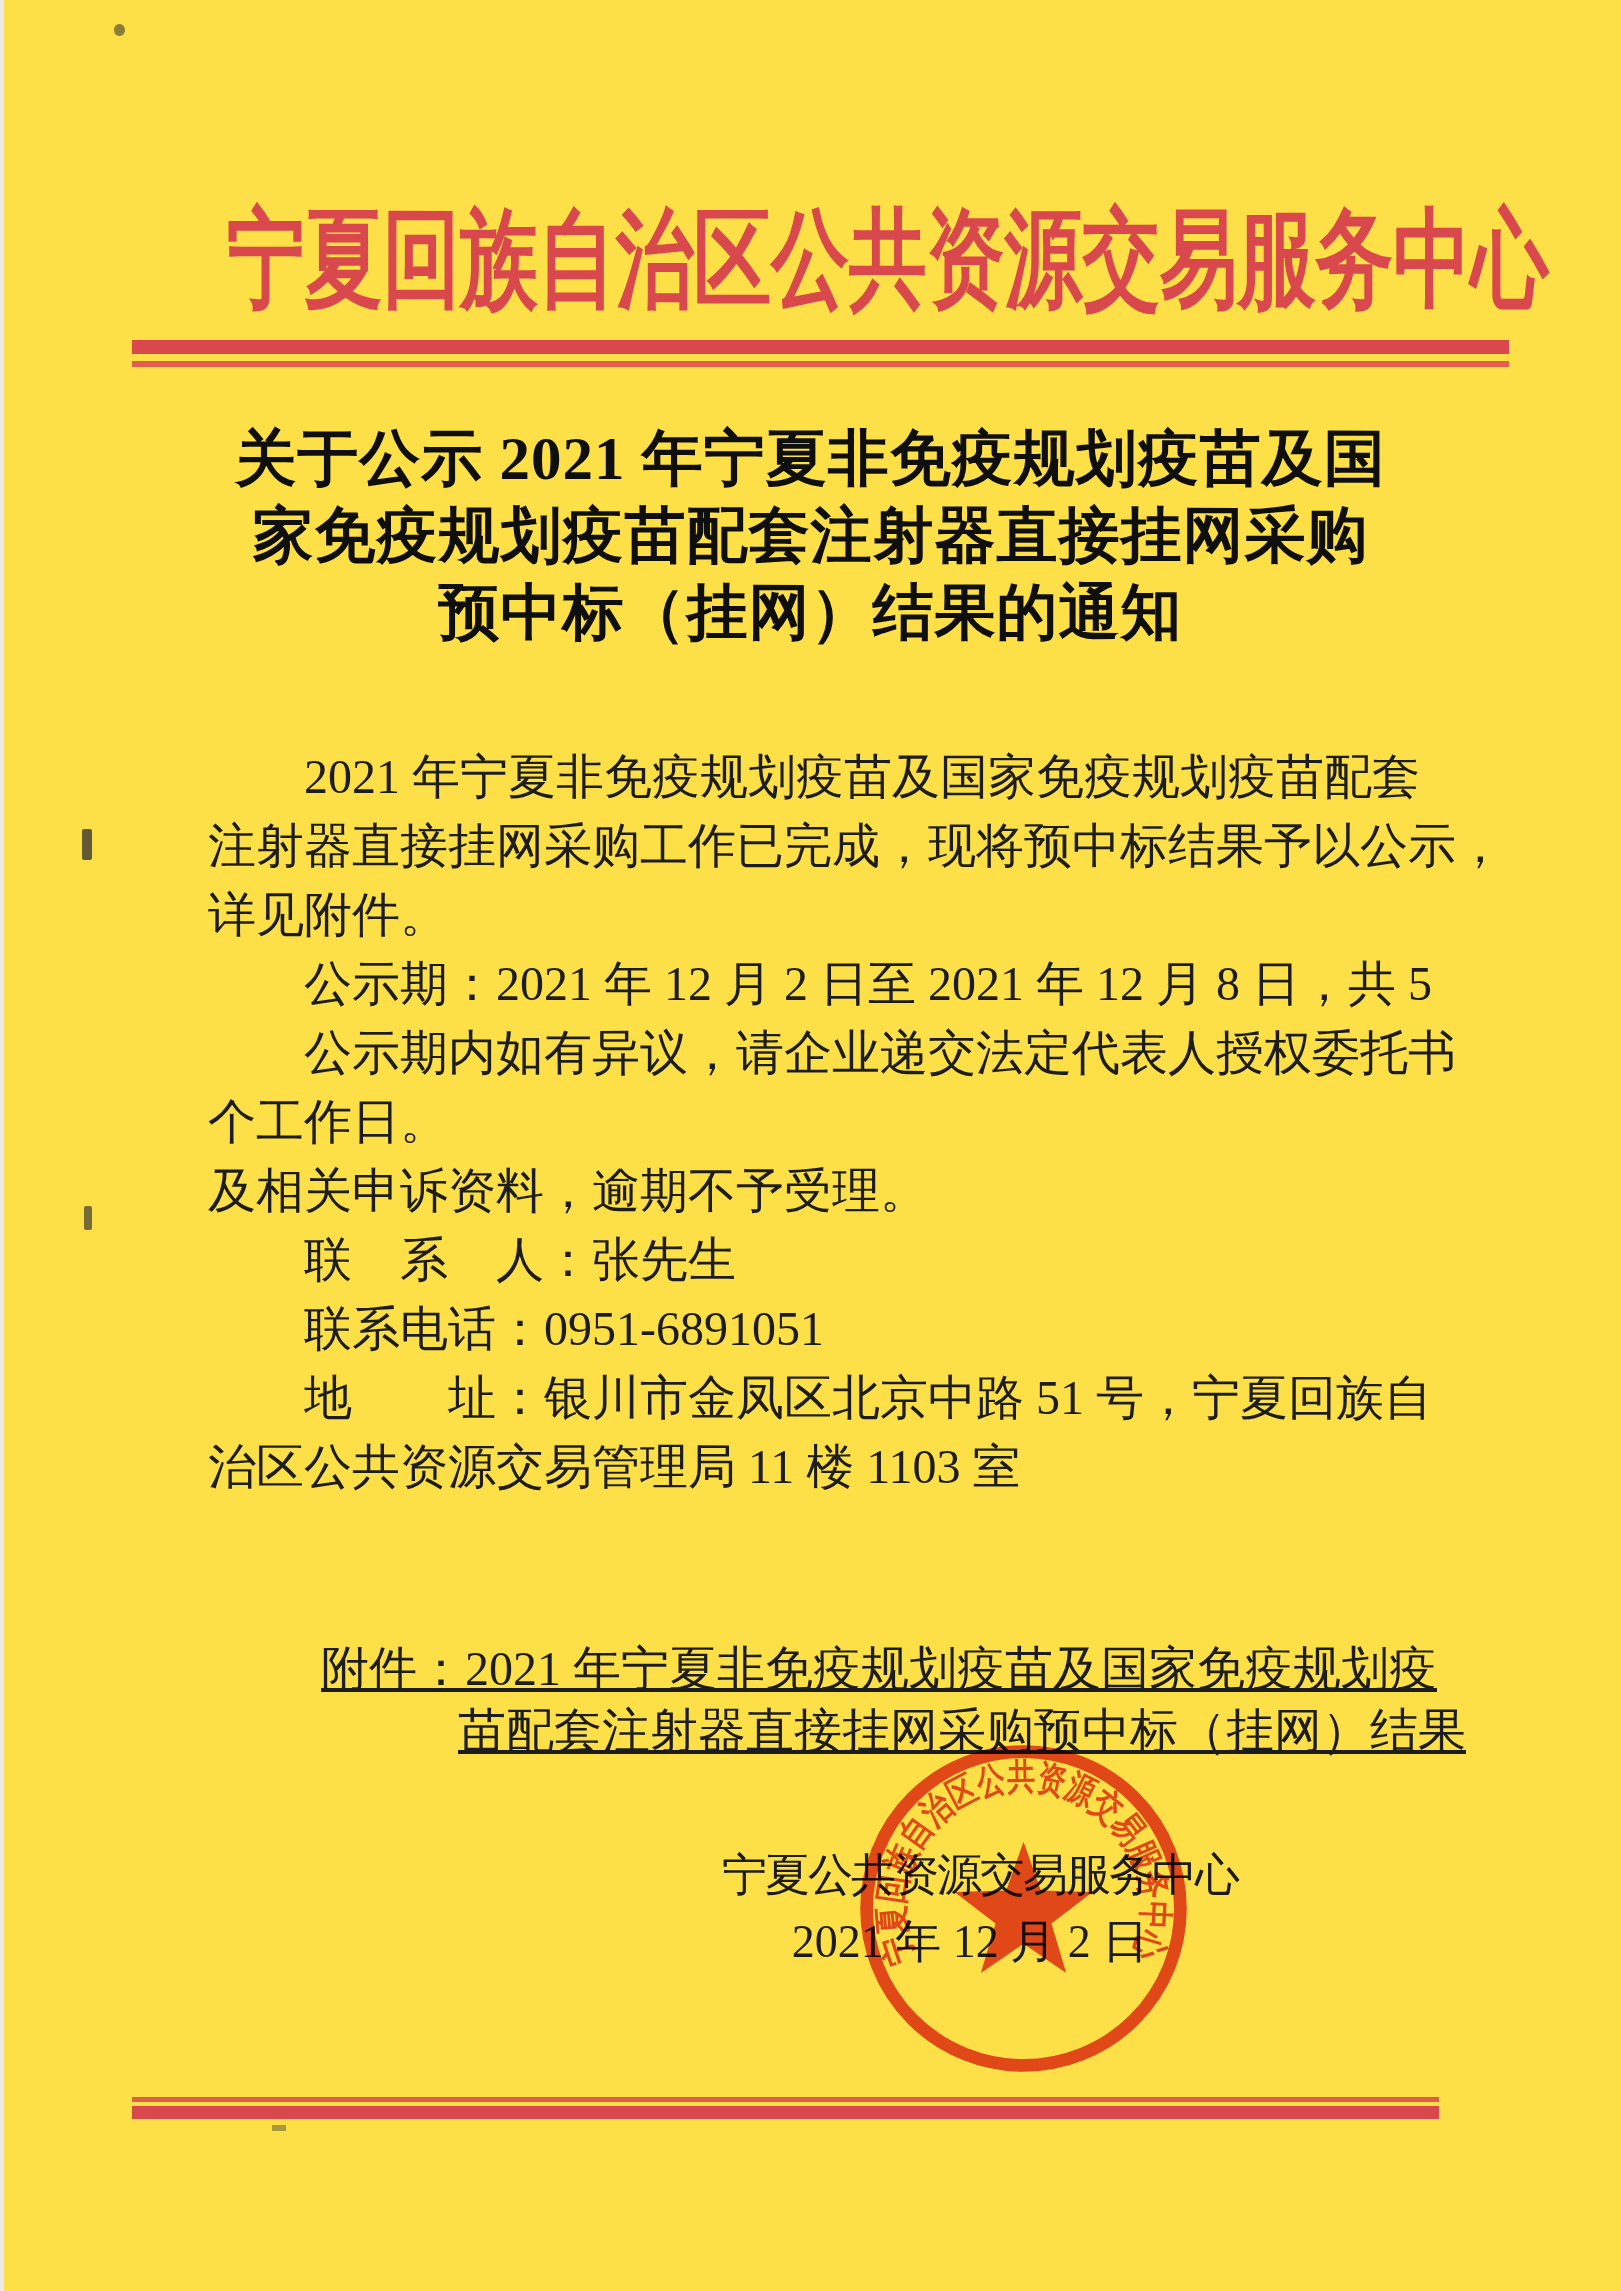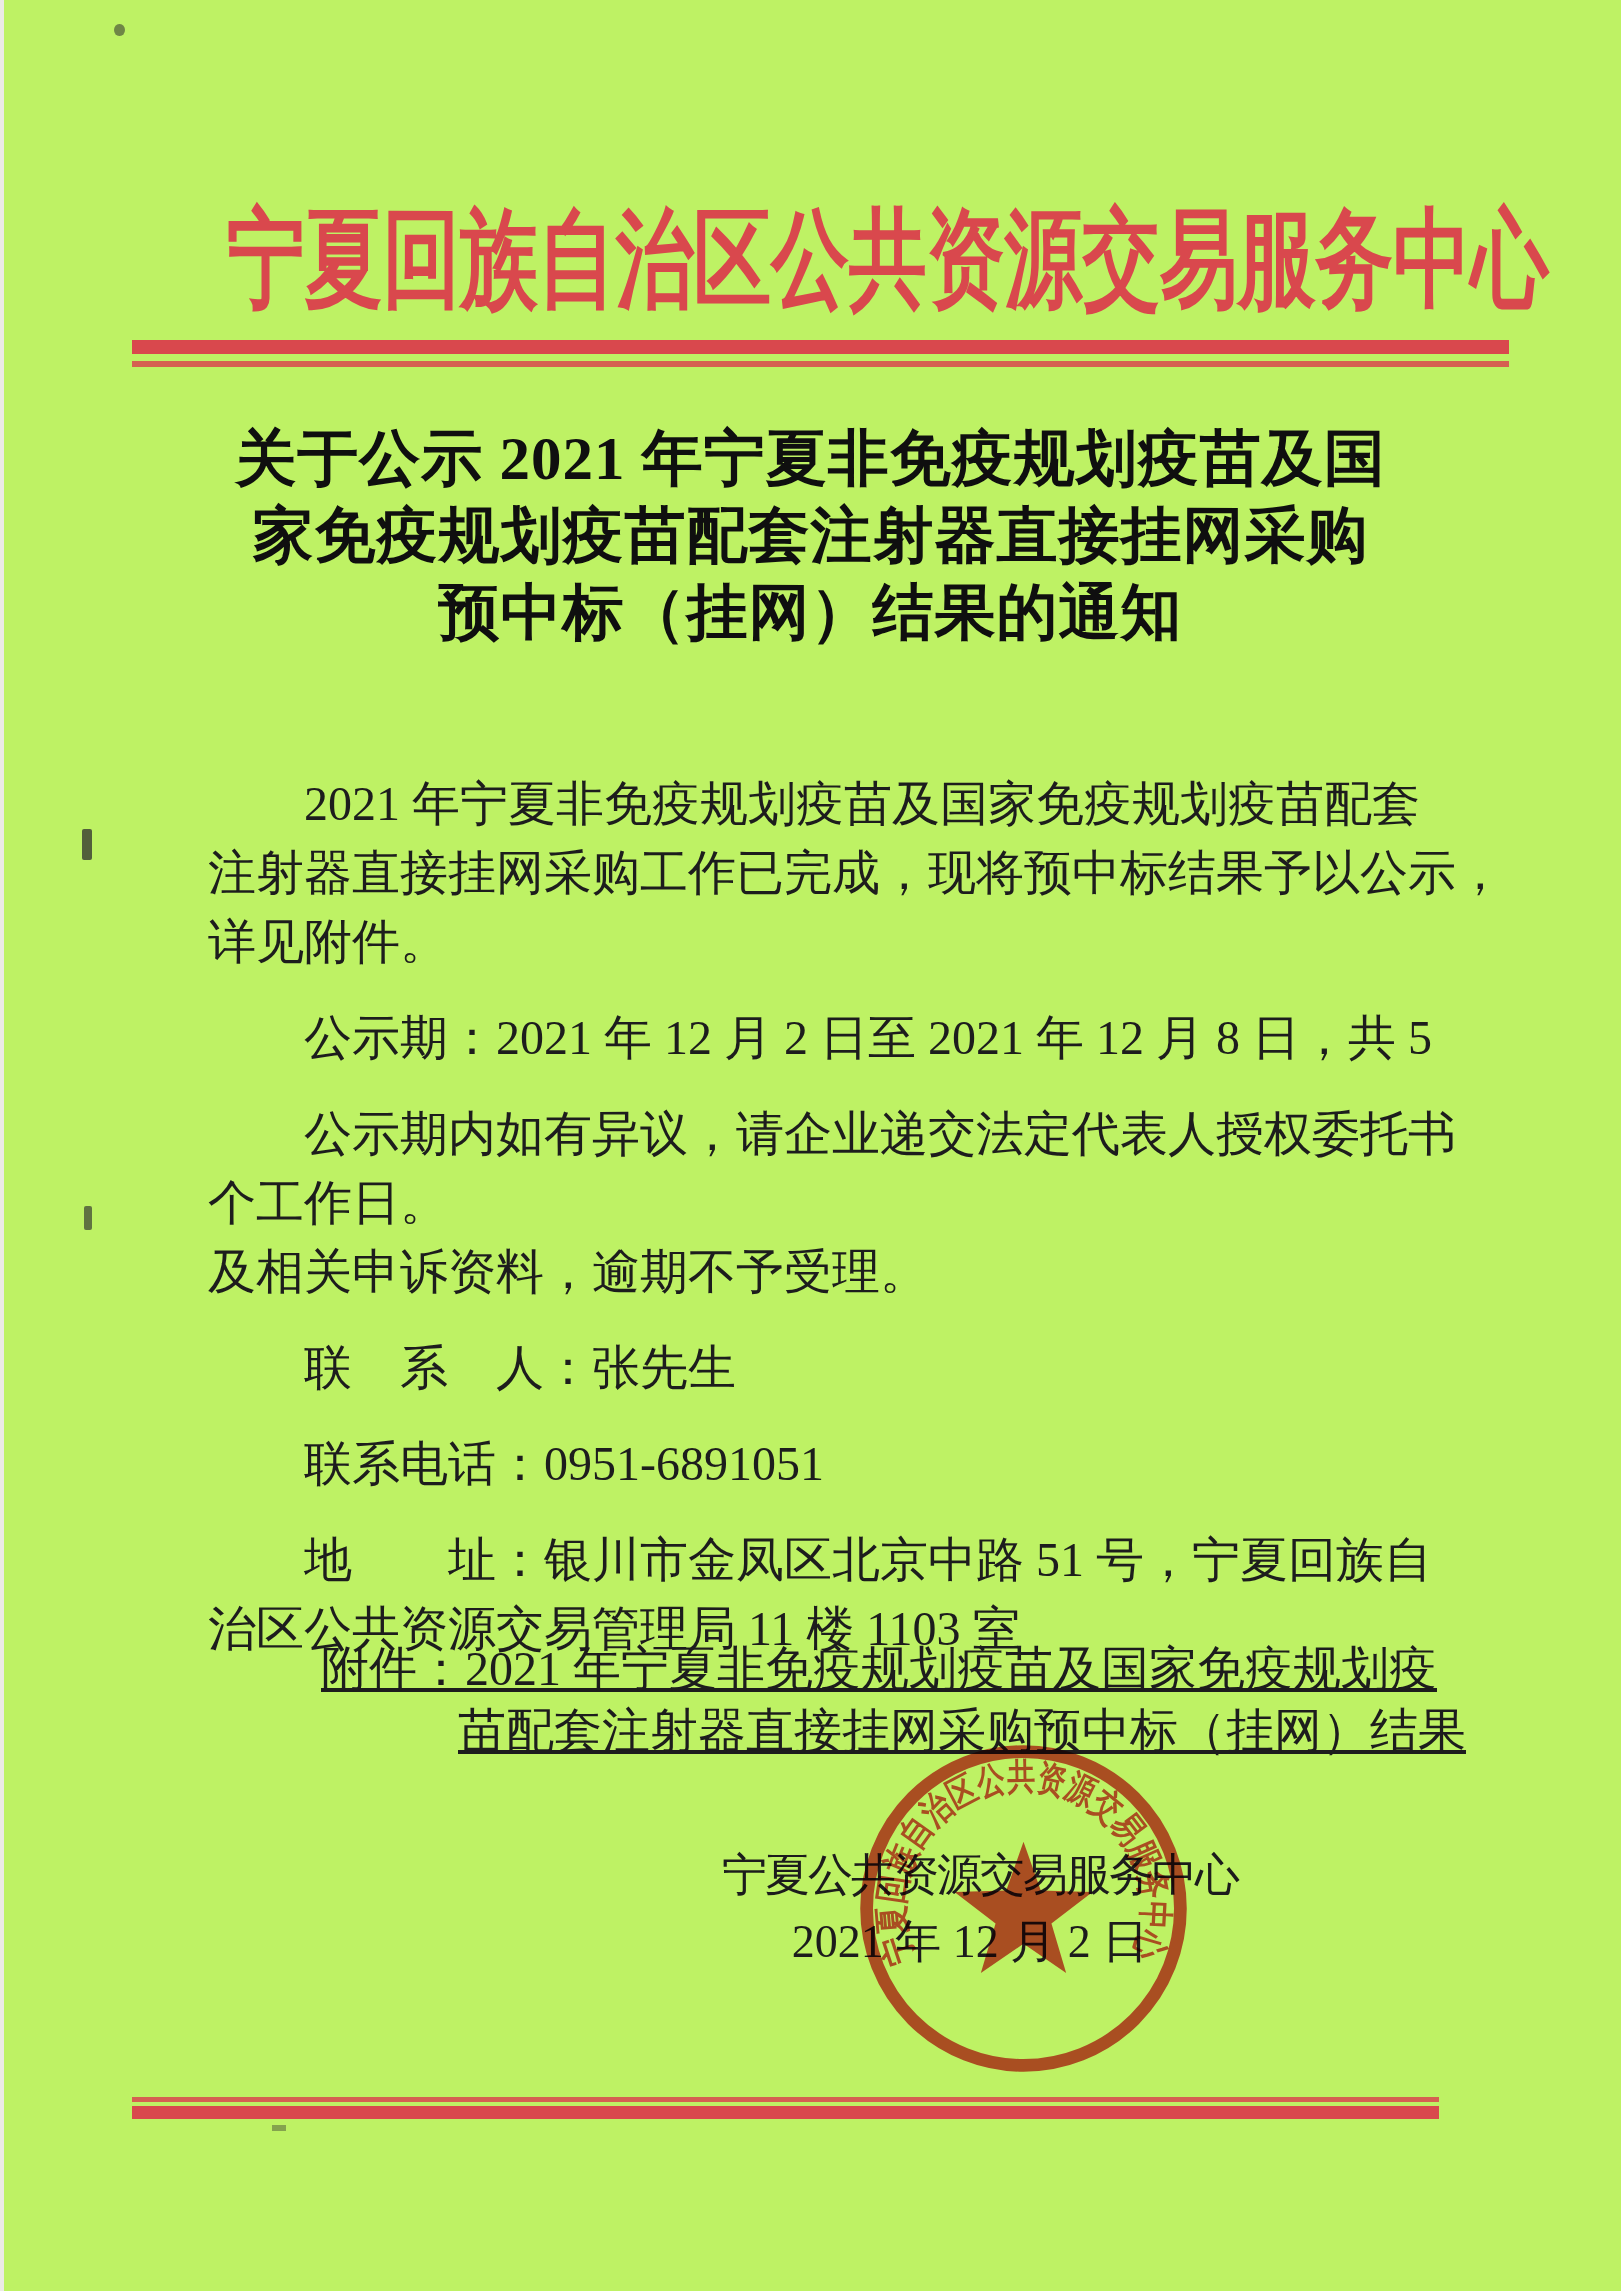--- a/index.html
+++ b/index.html
@@ -1,18 +1,18 @@
 <!DOCTYPE html>
 <html><head>
 <meta charset="utf-8">
 <style>
   html,body{margin:0;padding:0;background:#8a8a8a;}
   .page{
     position:relative;width:1621px;height:2292px;margin:0 auto;
-    background:#bef264;overflow:hidden;
+    background:#fde047;overflow:hidden;
     font-family:"Liberation Serif","DejaVu Serif",serif;
     color:#1d1d1d;
   }
   .scan-edge{position:absolute;left:0;top:0;width:3.9px;height:100%;background:#eceae6;}
   .org-title{
     position:absolute;top:196px;left:0;width:100%;height:127px;line-height:127px;
     text-align:center;font-size:108px;font-weight:bold;color:#d9484d;
     white-space:nowrap;transform:scaleX(0.72);transform-origin:50% 50%;
   }
   .rule{position:absolute;background:#d9484d;}
@@ -24,21 +24,21 @@
     position:absolute;top:420px;left:0;width:100%;
     text-align:center;font-size:61px;font-weight:bold;color:#0f0f0f;
     line-height:77px;letter-spacing:1px;
   }
   .doc-title div{white-space:nowrap;}
   .body-text{
     position:absolute;left:208px;top:742px;width:1235px;
     font-size:48px;line-height:69px;color:#1d1d1d;
   }
   .body-text .line{white-space:nowrap;}
-  .body-text .indent{padding-left:96px;margin-top:27px;}
+  .body-text .indent{padding-left:96px;}
   .attachment{
     position:absolute;left:321px;top:1638px;
     font-size:48px;line-height:62px;color:#1d1d1d;
   }
   .attachment .line{white-space:nowrap;text-decoration:underline;}
   .attachment .cont{padding-left:137px;}
   .signature{
     position:absolute;left:980px;top:1845px;transform:translateX(-50%);
     font-size:45px;letter-spacing:-2px;white-space:nowrap;color:#1c1c1c;
   }

